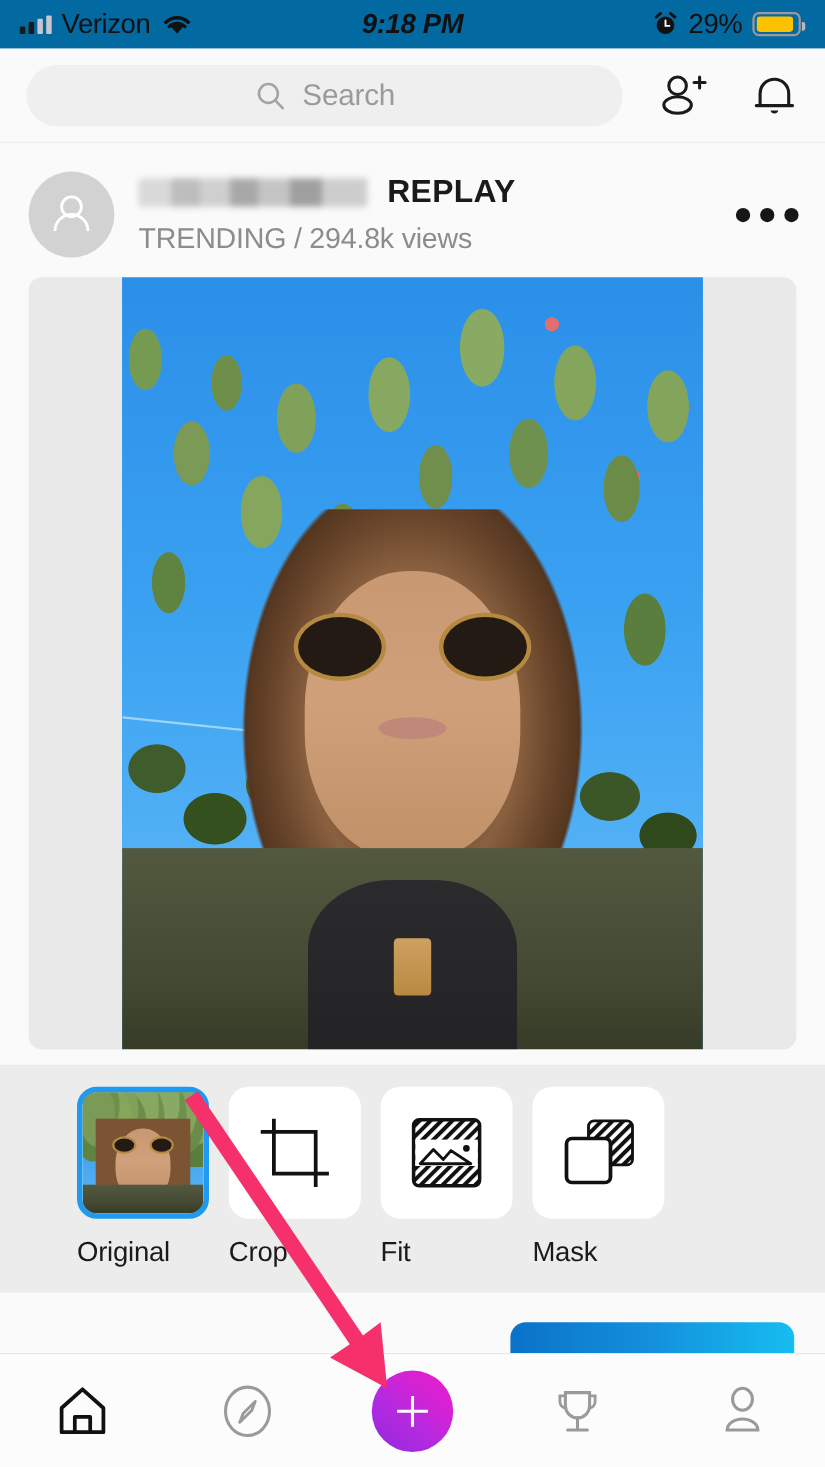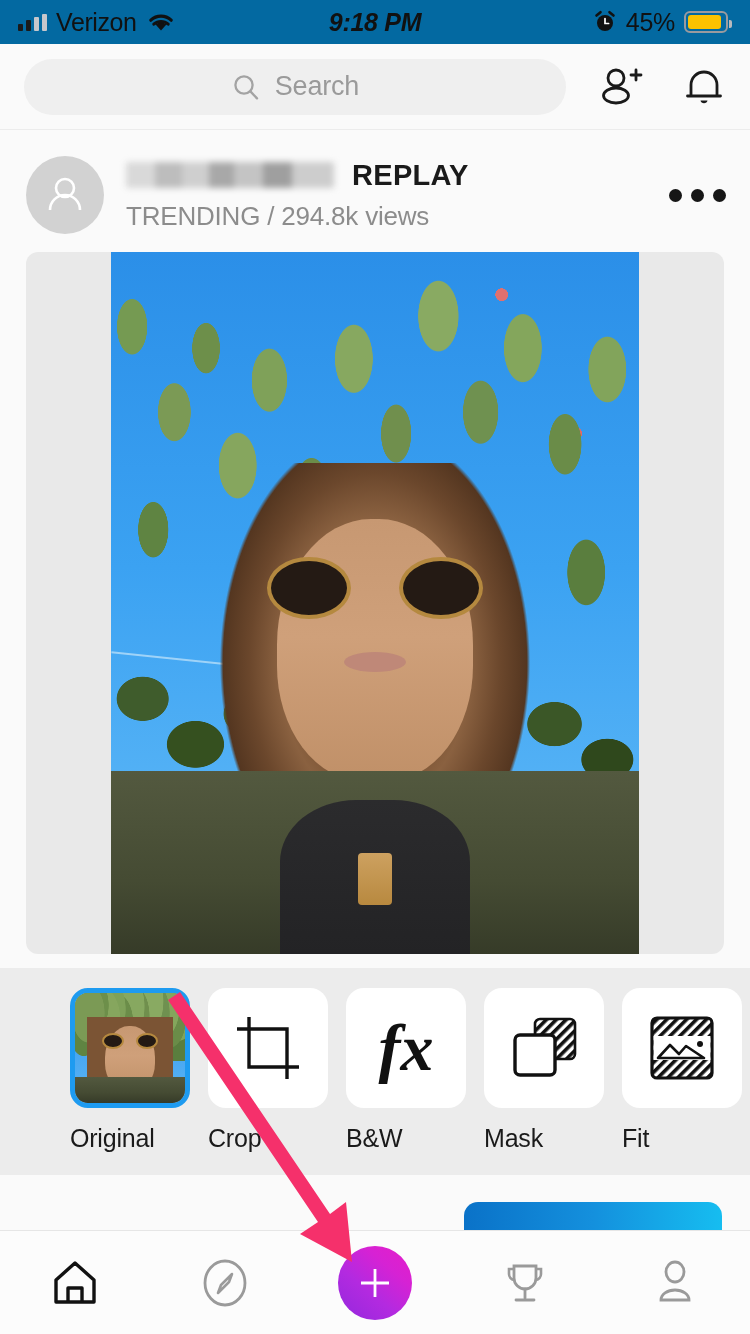--- a/index.html
+++ b/index.html
@@ -240,21 +240,21 @@
       <path d="M7.8 13.2 a10.6 10.6 0 0 1 14.4 0" stroke="#111" stroke-width="3" fill="none" stroke-linecap="round"></path>
     </svg>
   </div>
   <div class="sb-center">9:18 PM</div>
   <div class="sb-right">
     <svg width="24" height="24" viewBox="0 0 24 24">
       <circle cx="12" cy="13" r="8" fill="#111"></circle>
       <path d="M12 8.5 v5 h3.6" stroke="#fff" stroke-width="1.7" fill="none" stroke-linecap="round"></path>
       <path d="M3.5 5.5 L7.5 2.2 M20.5 5.5 L16.5 2.2" stroke="#111" stroke-width="2.6" stroke-linecap="round"></path>
     </svg>
-    <span class="pct">45%</span>
+    <span class="pct">29%</span>
     <span class="battery">
         <span></span>
       </span>
   </div>
 </div>
 
 <div class="header">
   <div class="searchbar">
     <svg width="30" height="30" viewBox="0 0 30 30">
       <circle cx="13" cy="13" r="8.6" stroke="#a3a3a3" stroke-width="2.3" fill="none"></circle>
@@ -338,59 +338,53 @@
     <div class="filter">
       <div class="tile">
         <svg width="74" height="74" viewBox="0 0 74 74">
           <path d="M18 6 v50 h50" stroke="#111" stroke-width="3.4" fill="none"></path>
           <path d="M6 18 h50 v50" stroke="#111" stroke-width="3.4" fill="none"></path>
         </svg>
       </div>
       <div class="flabel">Crop</div>
     </div>
 
-    <div class="filter">
-      <div class="tile">
-        <span class="fx">fx</span>
-      </div>
-      <div class="flabel">B&amp;W</div>
-    </div>
-
-    <div class="filter">
-      <div class="tile">
-        <svg width="78" height="78" viewBox="0 0 78 78">
-          <defs>
-            <pattern id="hatchA" width="7" height="7" patternTransform="rotate(45)" patternUnits="userSpaceOnUse">
-              <rect width="3.6" height="7" fill="#111"></rect>
-            </pattern>
-          </defs>
-          <rect x="30" y="10" width="40" height="40" rx="5" fill="url(#hatchA)" stroke="#111" stroke-width="2.6"></rect>
-          <rect x="10" y="26" width="40" height="40" rx="5" fill="#fff" stroke="#111" stroke-width="3.4"></rect>
-        </svg>
-      </div>
-      <div class="flabel">Mask</div>
-    </div>
 
     <div class="filter">
       <div class="tile">
         <svg width="76" height="76" viewBox="0 0 76 76">
           <defs>
             <pattern id="hatchB" width="7" height="7" patternTransform="rotate(45)" patternUnits="userSpaceOnUse">
               <rect width="3.6" height="7" fill="#111"></rect>
             </pattern>
           </defs>
           <rect x="8" y="8" width="60" height="60" rx="5" fill="url(#hatchB)" stroke="#111" stroke-width="3.2"></rect>
           <rect x="9.6" y="26" width="56.8" height="24" fill="#fff"></rect>
           <path d="M14 48 l12 -13 l9 9 l7 -8 l18 12 Z" fill="#fff" stroke="#111" stroke-width="2.6" stroke-linejoin="round"></path>
           <circle cx="56" cy="34" r="3" fill="#111"></circle>
         </svg>
       </div>
       <div class="flabel">Fit</div>
     </div>
 
+    <div class="filter">
+      <div class="tile">
+        <svg width="78" height="78" viewBox="0 0 78 78">
+          <defs>
+            <pattern id="hatchA" width="7" height="7" patternTransform="rotate(45)" patternUnits="userSpaceOnUse">
+              <rect width="3.6" height="7" fill="#111"></rect>
+            </pattern>
+          </defs>
+          <rect x="30" y="10" width="40" height="40" rx="5" fill="url(#hatchA)" stroke="#111" stroke-width="2.6"></rect>
+          <rect x="10" y="26" width="40" height="40" rx="5" fill="#fff" stroke="#111" stroke-width="3.4"></rect>
+        </svg>
+      </div>
+      <div class="flabel">Mask</div>
+    </div>
+
   </div>
 </div>
 
 <div class="blue-btn"></div>
 
 <div class="tabbar">
   <div class="tab">
     <svg width="62" height="62" viewBox="0 0 62 62">
       <path d="M12 28 L31 11 L50 28 V50 H12 Z" stroke="#111" stroke-width="3.4" fill="none" stroke-linejoin="round"></path>
       <path d="M24 50 V36 h14 v14" stroke="#111" stroke-width="3.4" fill="none" stroke-linejoin="round"></path>

